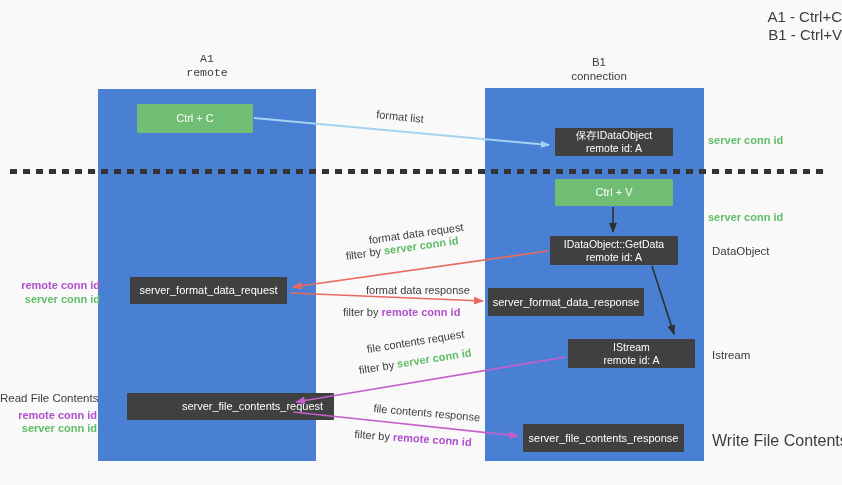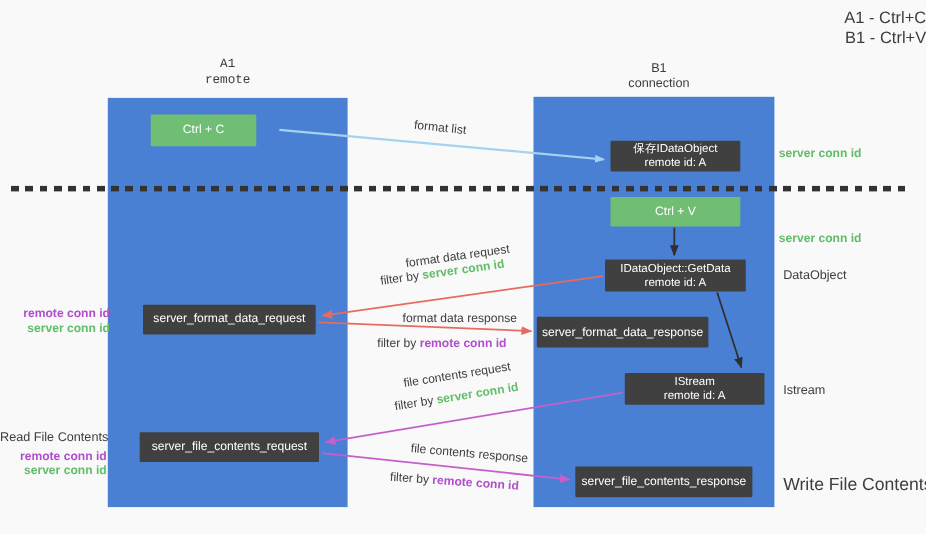--- a/index.html
+++ b/index.html
@@ -49,21 +49,21 @@
   <div class="col-header" style="left:549px; top:55px; width:100px;">
     <div>B1</div>
     <div>connection</div>
   </div>
 
   <div class="column" style="left:98px; top:89px; width:218px; height:372px;"></div>
   <div class="column" style="left:485px; top:88px; width:219px; height:373px;"></div>
 
   <div class="divider"></div>
 
-  <div class="box green" style="left:137px; top:104px; width:96px; height:29px;">
+  <div class="box green" style="left:137px; top:104px; width:116px; height:29px;">
     <div>Ctrl + C</div>
   </div>
 
   <div class="box orange" style="left:555px; top:128px; width:118px; height:28px;">
     <div class="sub">保存IDataObject</div>
     <div class="sub">remote id: A</div>
   </div>
 
   <div class="box green" style="left:555px; top:179px; width:118px; height:27px;">
     <div>Ctrl + V</div>
@@ -80,21 +80,21 @@
 
   <div class="box orange" style="left:488px; top:288px; width:156px; height:28px;">
     <div>server_format_data_response</div>
   </div>
 
   <div class="box orange" style="left:568px; top:339px; width:127px; height:29px;">
     <div class="sub">IStream</div>
     <div class="sub">remote id: A</div>
   </div>
 
-  <div class="box orange" style="left:127px; top:393px; width:163px; height:27px;">
+  <div class="box orange" style="left:127px; top:393px; width:163px; height:27px;padding-left:44px;">
     <div>server_file_contents_request</div>
   </div>
 
   <div class="box orange" style="left:523px; top:424px; width:161px; height:28px;justify-content:center;">
     <div>server_file_contents_response</div>
   </div>
 
   <svg class="arrows" width="842" height="485">
     <defs>
       <marker id="mBlue" markerWidth="9" markerHeight="8" refX="8" refY="3.5" orient="auto" markerUnits="userSpaceOnUse">

